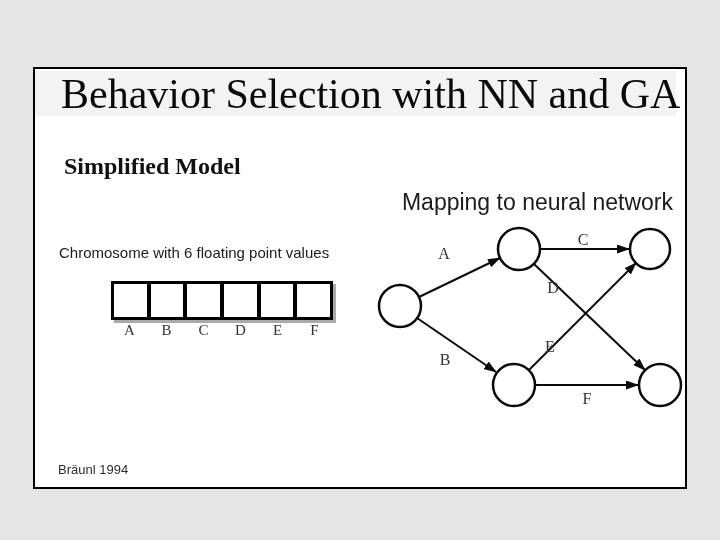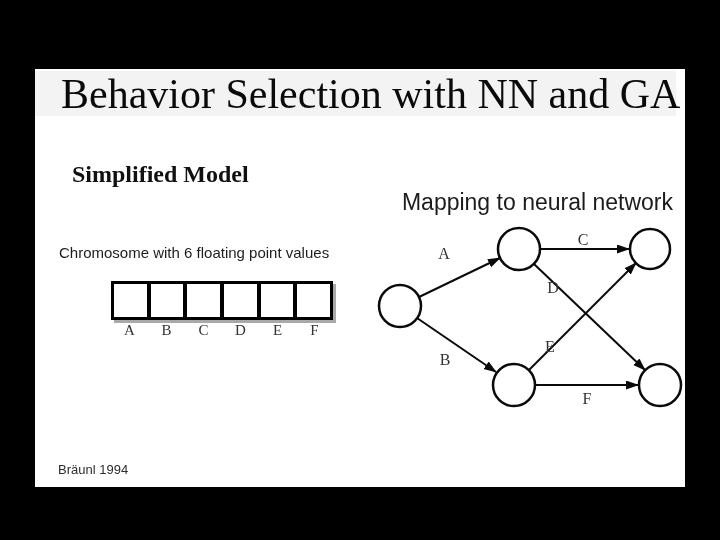--- a/index.html
+++ b/index.html
@@ -1,20 +1,20 @@
 <!DOCTYPE html>
 <html><head>
 <meta charset="utf-8">
 <style>
   html, body { margin: 0; padding: 0; background: #ffffff; }
   #screen {
     position: relative;
     width: 720px;
     height: 540px;
-    background: #000000;
+    background: #e5e5e5;
     overflow: hidden;
     font-family: "Liberation Sans", sans-serif;
     color: #000;
   }
   .abs { position: absolute; }
 
   
   #slide {
     left: 33px; top: 67px;
     width: 650px; height: 418px;
@@ -115,21 +115,21 @@
 </head>
 <body>
 
 <div id="screen">
   <div id="slide" class="abs">
 
     <div id="title-band" class="abs">
       <h1 id="slide-title">Behavior Selection with NN and GA</h1>
     </div>
 
-    <h2 id="slide-subtitle" class="abs" style="margin:8px">Simplified Model</h2>
+    <h2 id="slide-subtitle" class="abs" style="margin:0">Simplified Model</h2>
 
     <div id="mapping-caption" class="abs">Mapping to neural network</div>
 
     <div id="chromosome-caption" class="abs">Chromosome with 6 floating point values</div>
 
     <div id="chromosome-strip" class="abs">
       <div class="gene-cell"></div>
       <div class="gene-cell"></div>
       <div class="gene-cell"></div>
       <div class="gene-cell"></div>

